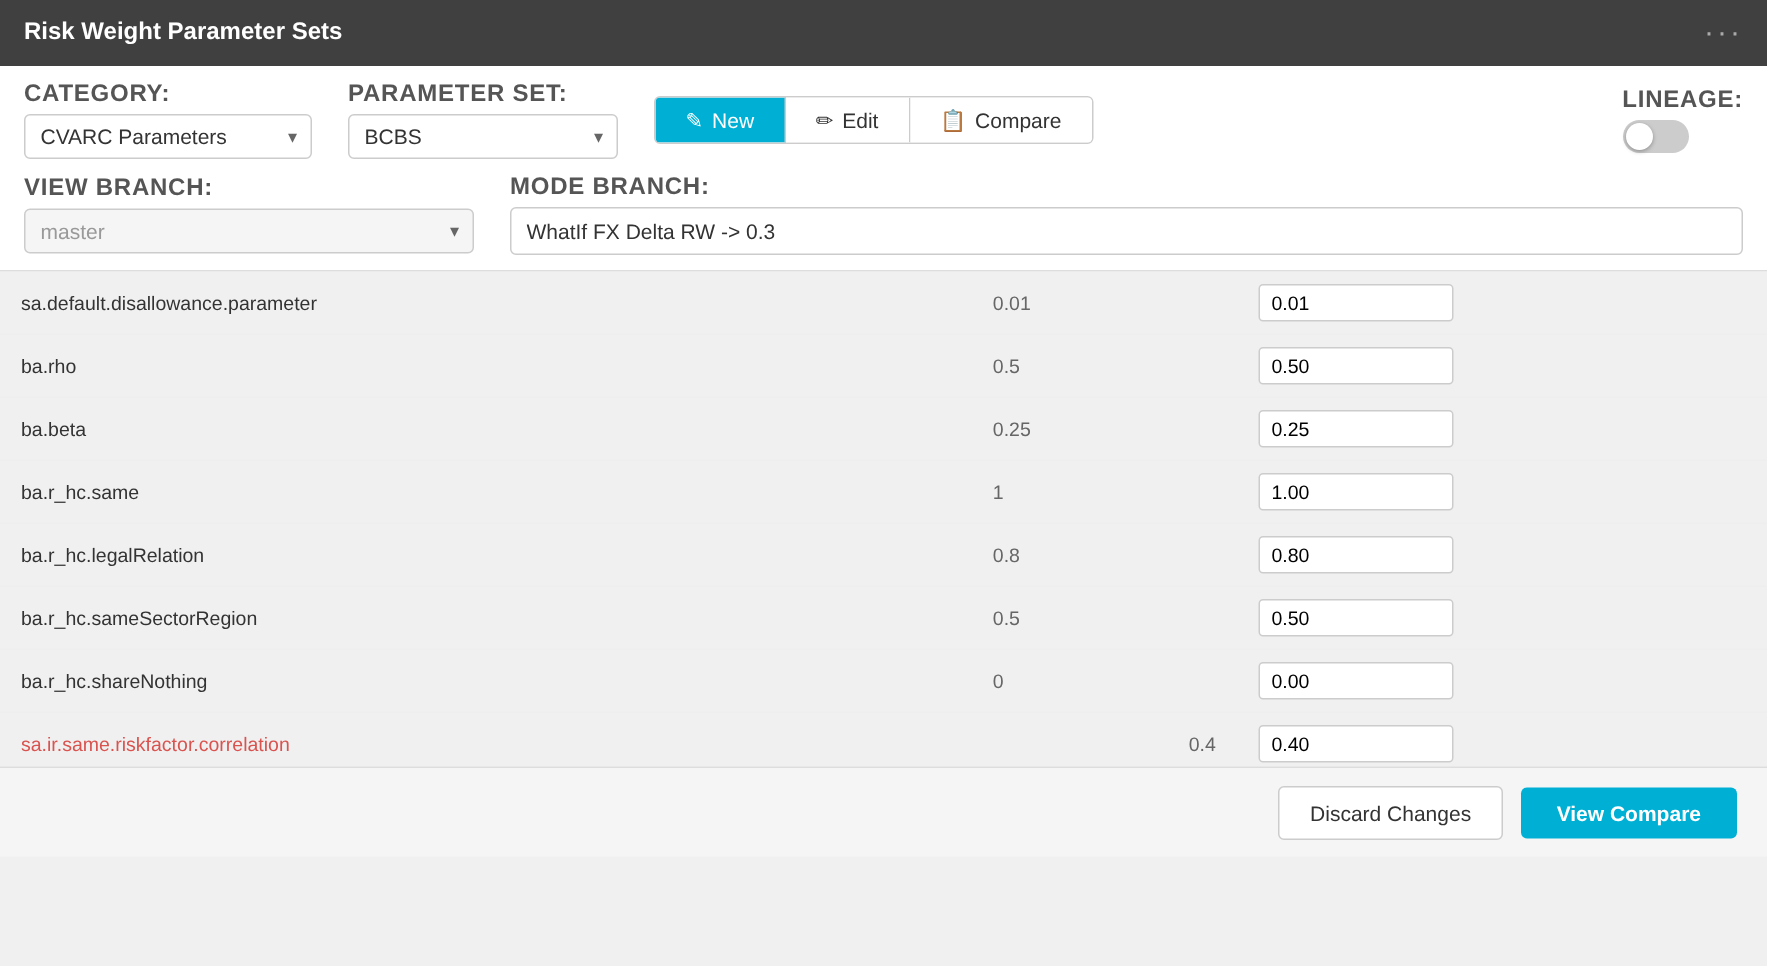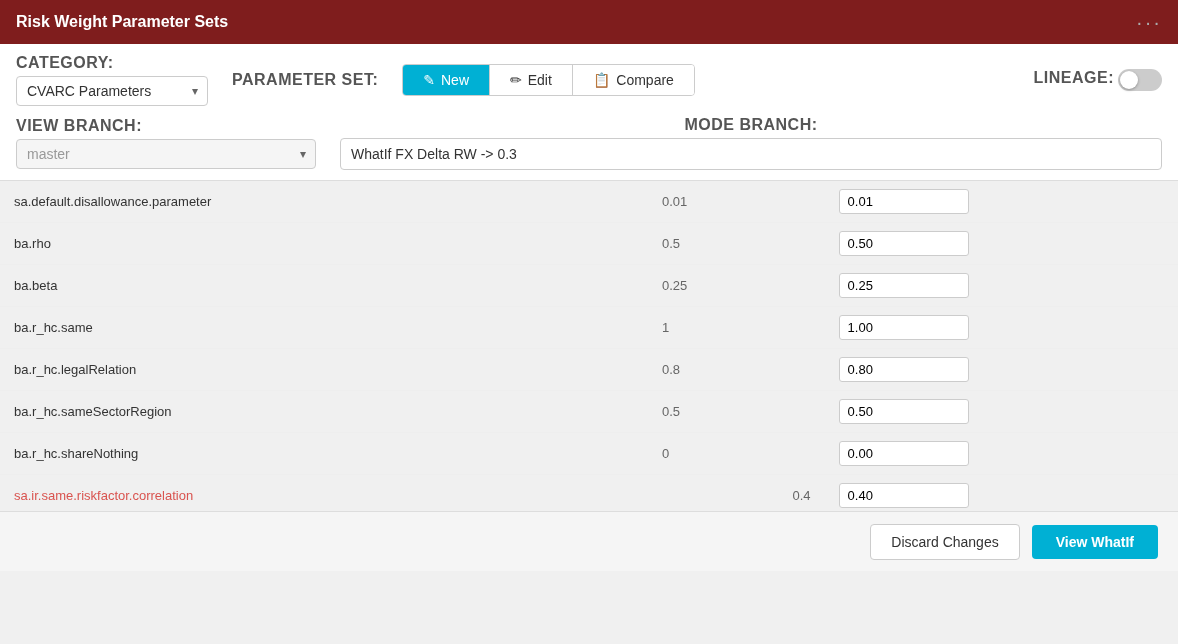--- a/index.html
+++ b/index.html
@@ -1,19 +1,19 @@
 <!DOCTYPE html>
 <html><head>
   <meta charset="utf-8">
   <style>
     * { box-sizing: border-box; margin: 0; padding: 0; font-family: -apple-system, BlinkMacSystemFont, 'Segoe UI', Arial, sans-serif; }
     body { background: #f0f0f0; width: 1178px; height: 644px; overflow: hidden; }
 
     .title-bar {
-      background: #7f1d1d;
+      background: #404040;
       color: #fff;
       padding: 0 16px;
       height: 44px;
       display: flex;
       align-items: center;
       justify-content: space-between;
     }
     .title-bar-title { font-size: 16px; font-weight: 600; }
     .title-bar-dots { color: #aaa; font-size: 20px; letter-spacing: 2px; cursor: pointer; }
 
@@ -99,21 +99,21 @@
       border-right: 1px solid #ccc;
     }
     .mode-btn:last-child { border-right: none; }
     .mode-btn.active {
       background: #00b0d4;
       color: #fff;
     }
 
     .lineage-group {
       display: flex;
-      flex-direction: row;
+      flex-direction: column;
       gap: 4px;
       margin-left: auto;
     }
     .toggle-switch {
       width: 44px;
       height: 22px;
       background: #ccc;
       border-radius: 11px;
       position: relative;
       cursor: pointer;
@@ -229,20 +229,27 @@
         <select class="select-category">
           <option>CVARC Parameters</option>
           <option>SA Parameters</option>
           <option>FX Parameters</option>
         </select>
       </div>
     </div>
 
     <div class="control-group">
       <span class="control-label">PARAMETER SET:</span>
+      <div class="select-wrapper">
+        <select class="select-param">
+          <option>BCBS</option>
+          <option>Alternative</option>
+          <option>Custom</option>
+        </select>
+      </div>
     </div>
 
     <div class="mode-group">
       <div class="mode-buttons">
         <button class="mode-btn active">
           <span>✎</span>
           <span>New</span>
         </button>
         <button class="mode-btn">
           <span>✏</span>
@@ -267,21 +274,21 @@
 
     <div class="control-group view-branch-group">
       <span class="control-label">VIEW BRANCH:</span>
       <div class="select-wrapper">
         <select class="view-branch-select" style="width:300px; color:#999; background:#f5f5f5;">
           <option>master</option>
         </select>
       </div>
     </div>
 
-    <div class="control-group mode-branch-group" style="flex:1;align-items:center;">
+    <div class="control-group mode-branch-group" style="flex:1;">
       <span class="control-label">MODE BRANCH:</span>
       <input class="mode-branch-input" type="text" value="WhatIf FX Delta RW -&gt; 0.3" style="">
     </div>
   </div>
 </div>
 
 <div class="table-scroll-container">
   <table>
     <tbody id="table-body">
     <tr>
@@ -323,14 +330,14 @@
           <td style="width: 55%;"><span style="color: rgb(217, 83, 79);">sa.ir.same.riskfactor.correlation</span></td>
           <td style="width: 15%; text-align: right;">0.4</td>
           <td style="width: 30%;"><input type="text" class="value-input" value="0.40" style=""></td>
         </tr>
       </tbody>
   </table>
 </div>
 
 <div class="footer-bar">
   <button class="btn-discard">Discard Changes</button>
-  <button class="btn-view-summary">View WhatIf</button>
+  <button class="btn-view-summary">View Compare</button>
 </div>
 
 </body></html>

